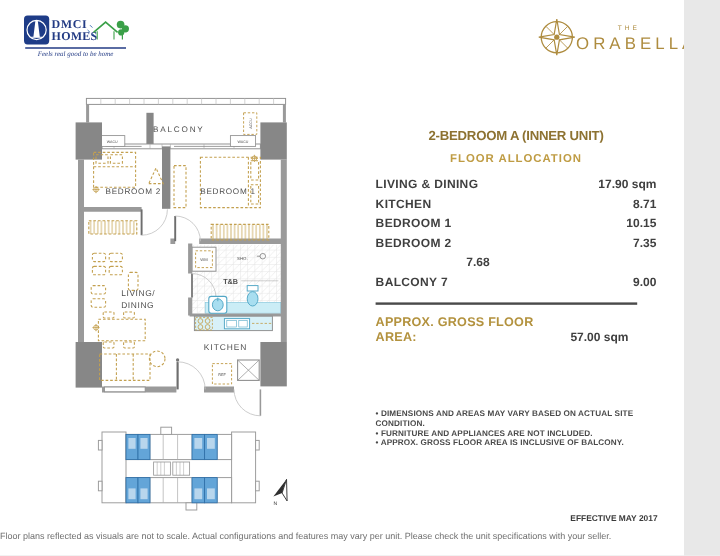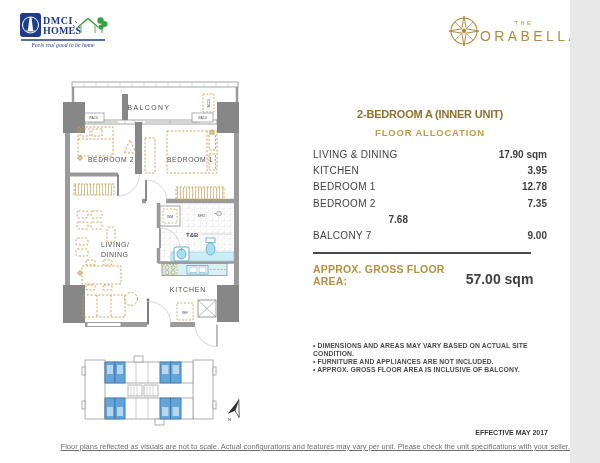--- a/index.html
+++ b/index.html
@@ -8,32 +8,32 @@
   .abs{position:absolute;}
 
   
   #panel{left:313px;top:108px;width:234px;}
   .panel-title{font-size:11px;font-weight:bold;color:#8d7231;text-align:center;
                letter-spacing:-0.2px;white-space:nowrap;}
   .panel-subtitle{font-size:9.5px;font-weight:bold;color:#bf9c44;text-align:center;
                   letter-spacing:0.8px;margin-top:7px;}
   .rows{margin-top:11px;}
   .row{display:flex;align-items:baseline;height:16.2px;}
-  .row .lbl{flex:1;font-size:10px;font-weight:normal;color:#3f3f3f;letter-spacing:0.3px;}
+  .row .lbl{flex:1;font-size:10px;font-weight:bold;color:#3f3f3f;letter-spacing:0.3px;}
   .row .val{width:95px;text-align:right;font-size:10px;font-weight:bold;color:#3f3f3f;}
   .rule{border-top:2px solid #4a4a4a;width:218px;margin-top:6px;}
   .total{display:flex;align-items:flex-end;margin-top:9px;}
   .total .lbl{flex:1;font-size:10.5px;font-weight:bold;color:#b3923e;letter-spacing:0.2px;}
-  .total .val{width:95px;text-align:center;font-size:14px;font-weight:bold;color:#3f3f3f;}
+  .total .val{width:95px;text-align:center;font-size:10px;font-weight:bold;color:#3f3f3f;}
   .notes{margin-top:55px;}
   .note{font-size:6.8px;font-weight:600;color:#4a4a4a;line-height:7.8px;letter-spacing:0.1px;}
 
   
   #effective{right:22px;top:429px;font-size:7px;font-weight:bold;color:#3a3a3a;}
-  #disclaimer{left:0;top:442px;width:100%;text-align:right;font-size:7.5px;color:#6f6f6f;text-decoration:underline;}
+  #disclaimer{left:0;top:442px;width:100%;text-align:left;font-size:7.5px;color:#6f6f6f;}
 
   
   .dmci-name{font-family:"Liberation Serif",serif;font-weight:bold;fill:#233b84;}
   .dmci-tag{font-family:"Liberation Serif",serif;font-style:italic;fill:#233b84;}
   .gold-t{fill:#ae8c3f;font-family:"Liberation Sans",sans-serif;}
   .plan-lbl{fill:#4f4f4f;font-family:"Liberation Sans",sans-serif;}
 </style>
 </head>
 <body>
 
@@ -288,25 +288,25 @@
     <div class="panel-title">2-BEDROOM A (INNER UNIT)</div>
     <div class="panel-subtitle">FLOOR ALLOCATION</div>
 
     <div class="rows">
       <div class="row">
         <span class="lbl">LIVING &amp; DINING</span>
         <span class="val">17.90 sqm</span>
       </div>
       <div class="row">
         <span class="lbl">KITCHEN</span>
-        <span class="val">3.95</span>
+        <span class="val">8.71</span>
       </div>
       <div class="row">
         <span class="lbl">BEDROOM 1</span>
-        <span class="val">12.78</span>
+        <span class="val">10.15</span>
       </div>
       <div class="row">
         <span class="lbl">BEDROOM 2</span>
         <span class="val">7.35</span>
       </div>
       <div class="row">
         <span class="val">7.68</span>
       </div>
       <div class="row">
         <span class="lbl">BALCONY 7</span>

